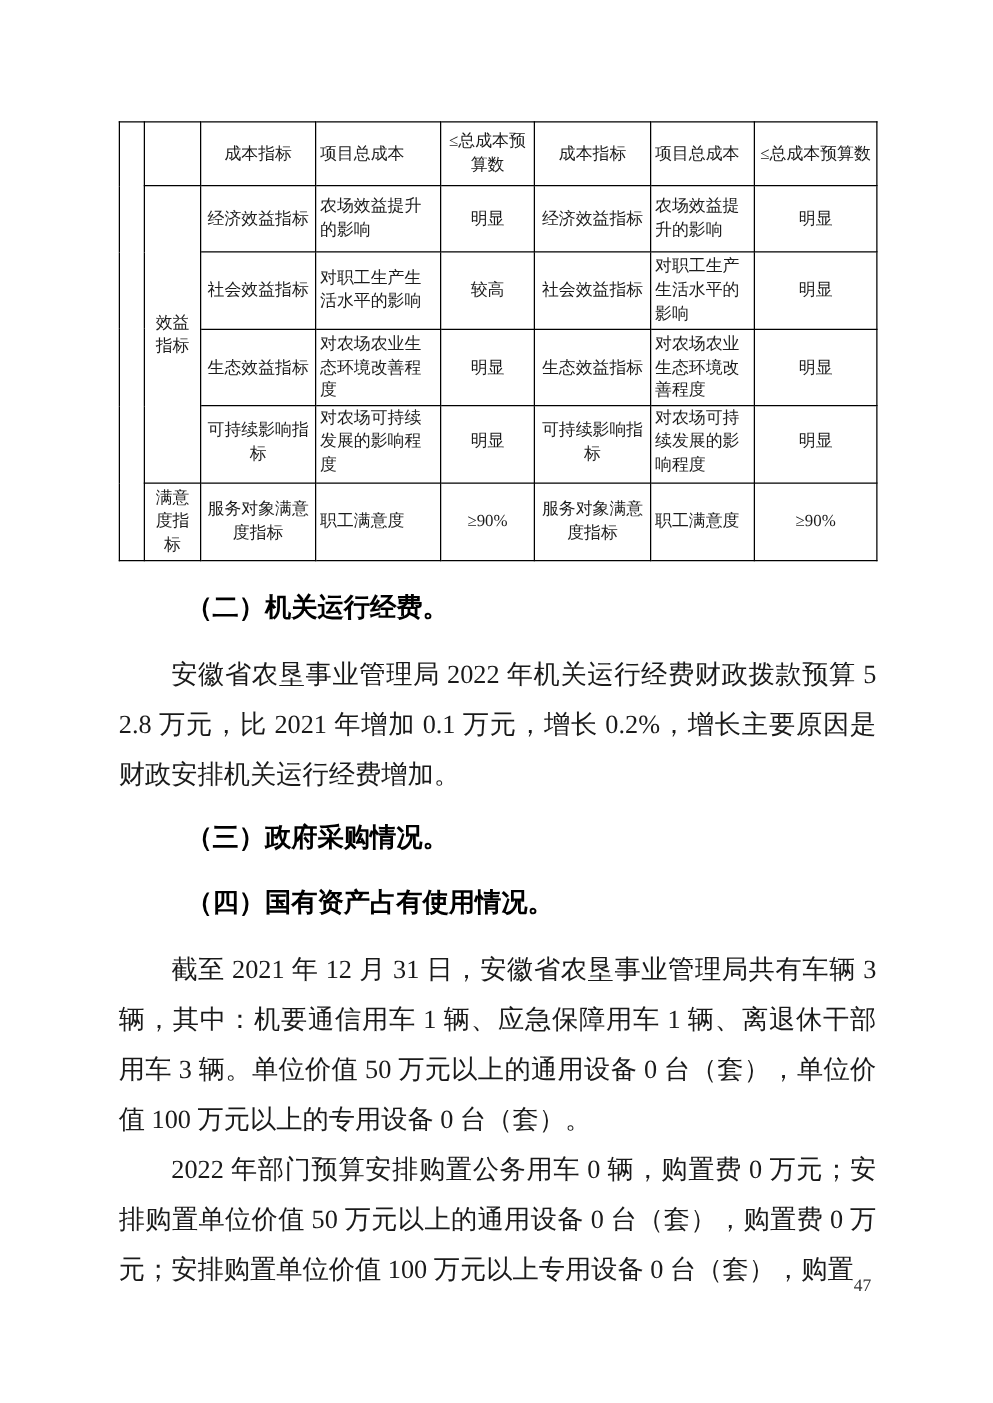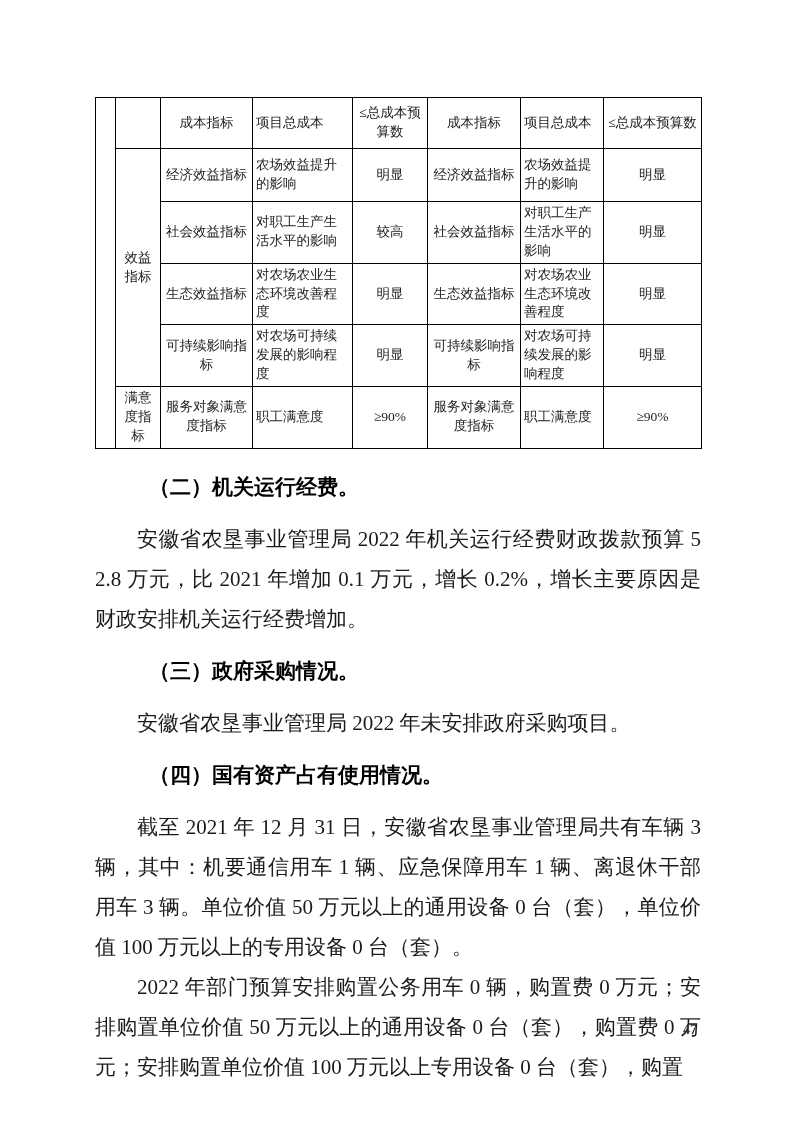--- a/index.html
+++ b/index.html
@@ -36,21 +36,21 @@
     line-height: 1.4;
     word-break: break-all;
     overflow: hidden;
   }
   td.center { text-align: center; }
   td.left   { text-align: left; }
   tr.r0 { height: 51px; }
   tr.r1 { height: 53px; }
   tr.r2 { height: 59px; }
   tr.r3 { height: 58px; }
-  tr.r4 { height: 56px; }
+  tr.r4 { height: 56px; font-family: Liberation Mono, monospace; }
   tr.r5 { height: 58px; }
 
   
   .sections { margin-top: 18px; }
   .sect-heading {
     font-family: "Liberation Sans", "DejaVu Sans", sans-serif;
     font-weight: bold;
     font-size: 21px;
     line-height: 40px;
     text-indent: 42px;
@@ -66,21 +66,20 @@
     word-break: break-all;
     color: #1a1a1a;
   }
   .page-number {
     position: absolute;
     left: 660px; top: 1022px;
     width: 60px;
     text-align: center;
     font-size: 14px;
     color: #333;
-    font-weight: bold;
   }
 </style>
 </head>
 <body>
 
 <div class="page">
   <div class="content">
 
     <table class="ind-table">
       <colgroup>
@@ -147,21 +146,20 @@
         <td class="center">≥90%</td>
       </tr>
     </tbody>
       </table>
 
     <div class="sections">
       <h3 class="sect-heading">（二）机关运行经费。</h3>
       <p class="sect-para">安徽省农垦事业管理局 2022 年机关运行经费财政拨款预算 52.8 万元，比 2021 年增加 0.1 万元，增长 0.2%，增长主要原因是财政安排机关运行经费增加。</p>
 
       <h3 class="sect-heading">（三）政府采购情况。</h3>
-      <p class="sect-para">安徽省农垦事业管理局 2022 年未安排政府采购项目。</p>
 
       <h3 class="sect-heading">（四）国有资产占有使用情况。</h3>
       <p class="sect-para">截至 2021 年 12 月 31 日，安徽省农垦事业管理局共有车辆 3 辆，其中：机要通信用车 1 辆、应急保障用车 1 辆、离退休干部用车 3 辆。单位价值 50 万元以上的通用设备 0 台（套），单位价值 100 万元以上的专用设备 0 台（套）。</p>
       <p class="sect-para">2022 年部门预算安排购置公务用车 0 辆，购置费 0 万元；安排购置单位价值 50 万元以上的通用设备 0 台（套），购置费 0 万元；安排购置单位价值 100 万元以上专用设备 0 台（套），购置</p>
     </div>
 
   </div>
 
   <div class="page-number">47</div>
 </div>

